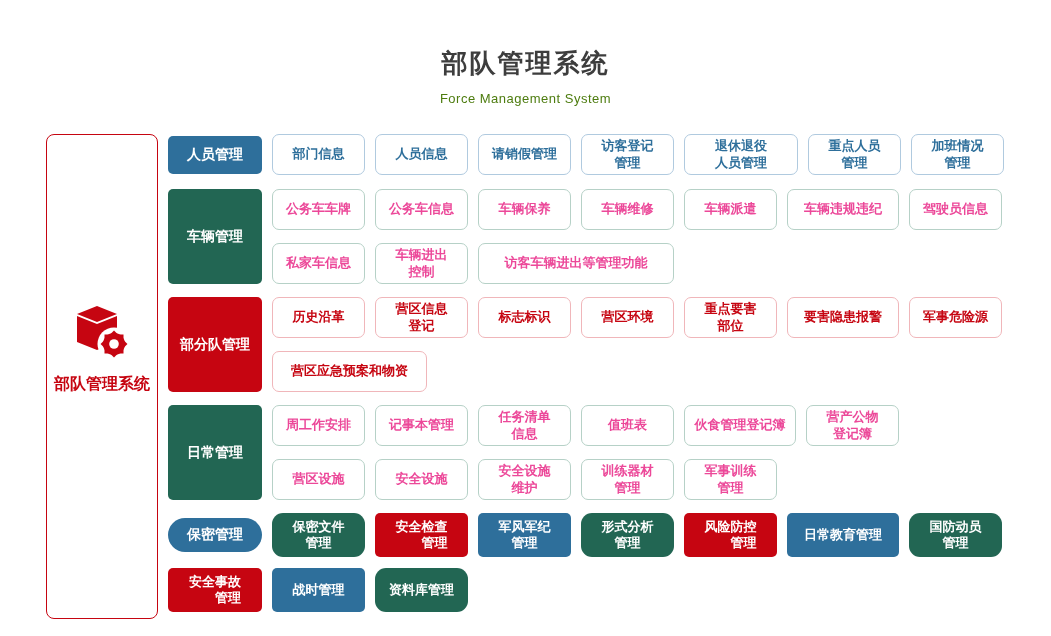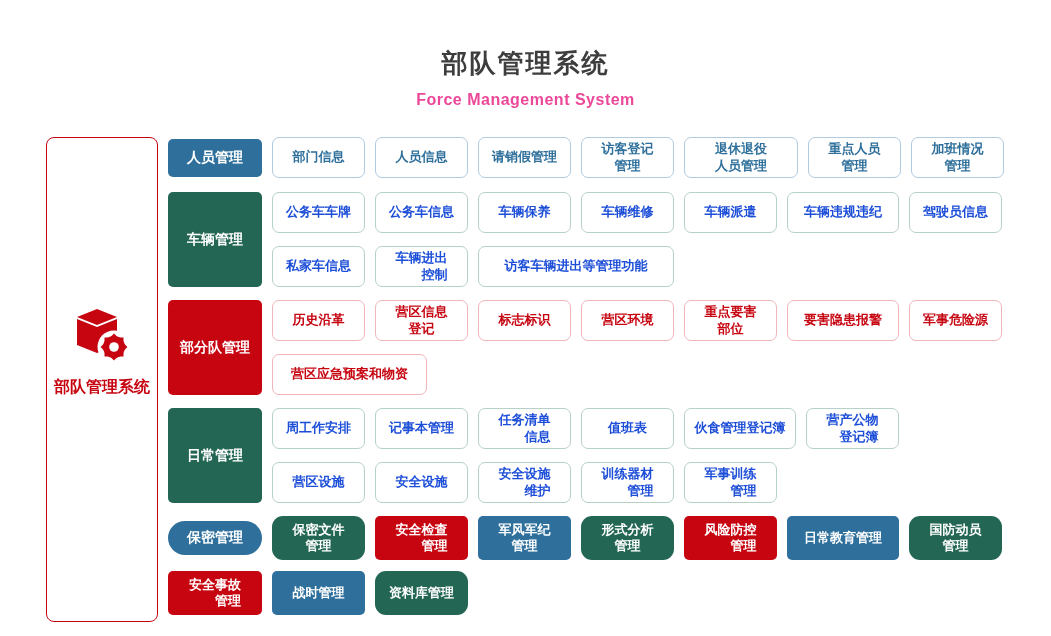--- a/index.html
+++ b/index.html
@@ -2,21 +2,21 @@
 <html><head>
 <meta charset="utf-8">
 <style>
   html,body { margin:0; padding:0; background:#ffffff; }
   .page {
     position:relative; width:1051px; height:636px; background:#ffffff;
     font-family:"Liberation Sans","DejaVu Sans",sans-serif; overflow:hidden;
   }
   .header { text-align:center; padding-top:46px; }
   .title { font-size:26px; font-weight:bold; color:#3d3d3d; letter-spacing:2px; }
-  .subtitle { font-size:16px; color:#ec4899; margin-top:10px; letter-spacing:.5px;font-weight:bold; }
+  .subtitle { font-size:13px; color:#4d7c0f; margin-top:10px; letter-spacing:.5px; }
 
   .main { display:flex; margin:28px 0 0 46px; }
 
   .root-box {
     box-sizing:border-box; width:112px; height:485px; flex:0 0 112px;
     border:1px solid #c60511; border-radius:8px; background:#fff;
     display:flex; flex-direction:column; align-items:center; justify-content:center;
     padding-bottom:54px;
   }
   .root-label { margin-top:8px; font-size:16px; font-weight:bold; color:#c60511; white-space:nowrap; }
@@ -37,21 +37,21 @@
   .items { display:flex; flex-direction:column; gap:13px; }
   .subrow { display:flex; gap:10px; }
 
   .box {
     box-sizing:border-box; width:93px; min-height:41px; padding:3px 3px;
     border-radius:7px; background:#fff;
     display:flex; align-items:center; justify-content:center; text-align:center;
     font-size:13px; font-weight:bold; line-height:1.25; white-space:pre-line;
   }
   .ob { border:1px solid #b0cadf; color:#2e6f9b; }
-  .og { border:1px solid #b6d1c7; color:#1d4ed8;text-align:right; }
+  .og { border:1px solid #b6d1c7; color:#ec4899; }
   .or { border:1px solid #f0b6ba; color:#c60511; }
   .sb { background:#2e6f9b; color:#fff; border-radius:5px; }
   .sg { background:#226653; color:#fff; border-radius:11px; }
   .sr { background:#c60511; color:#fff; border-radius:5px;text-align:right; }
 
   .w94{width:94px} .w112{width:112px} .w114{width:114px} .w155{width:155px} .w196{width:196px}
   .h44{min-height:44px}
 </style>
 </head>
 <body>

